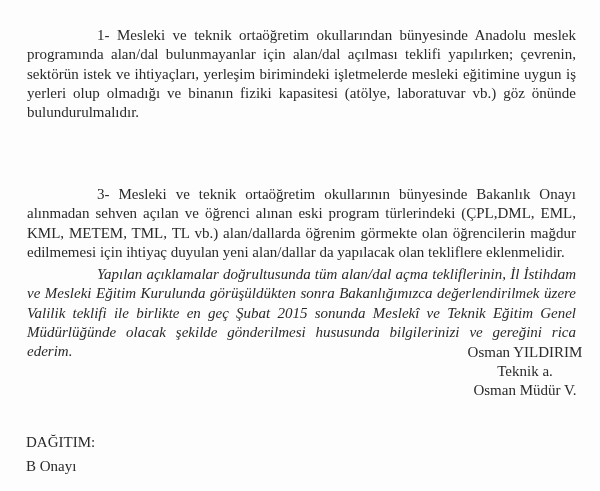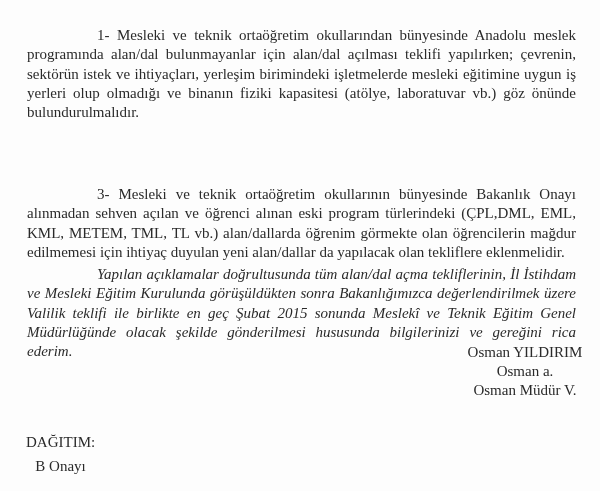--- a/index.html
+++ b/index.html
@@ -35,34 +35,33 @@
       line-height: 19px;
       margin-top: 6px;
     }
     .sig div { white-space: nowrap; }
     .dist {
       position: absolute;
       left: 26px;
       top: 430px;
       font-size: 15px;
       line-height: 24px;
-      text-align: center;
     }
   </style>
 </head>
 <body>
 
 <div class="page">
   <p class="para p1">1- Mesleki ve teknik ortaöğretim okullarından bünyesinde Anadolu meslek programında alan/dal bulunmayanlar için alan/dal açılması teklifi yapılırken; çevrenin, sektörün istek ve ihtiyaçları, yerleşim birimindeki işletmelerde mesleki eğitimine uygun iş yerleri olup olmadığı ve binanın fiziki kapasitesi (atölye, laboratuvar vb.) göz önünde bulundurulmalıdır.</p>
   <p class="para p3">3- Mesleki ve teknik ortaöğretim okullarının bünyesinde Bakanlık Onayı alınmadan sehven açılan ve öğrenci alınan eski program türlerindeki (ÇPL,DML, EML, KML, METEM, TML, TL vb.) alan/dallarda öğrenim görmekte olan öğrencilerin mağdur edilmemesi için ihtiyaç duyulan yeni alan/dallar da yapılacak olan tekliflere eklenmelidir.</p>
   <p class="para p4">Yapılan açıklamalar doğrultusunda tüm alan/dal açma tekliflerinin, İl İstihdam ve Mesleki Eğitim Kurulunda görüşüldükten sonra Bakanlığımızca değerlendirilmek üzere Valilik teklifi ile birlikte en geç Şubat 2015 sonunda Meslekî ve Teknik Eğitim Genel Müdürlüğünde olacak şekilde gönderilmesi hususunda bilgilerinizi ve gereğini rica ederim.</p>
 
   <div class="sig">
     <div>Osman YILDIRIM</div>
-    <div>Osman a.</div>
+    <div>Teknik a.</div>
     <div>Osman Müdür V.</div>
   </div>
 
   <div class="dist">
     <div>DAĞITIM:</div>
     <div>B Onayı</div>
   </div>
 </div>
 
 </body></html>

